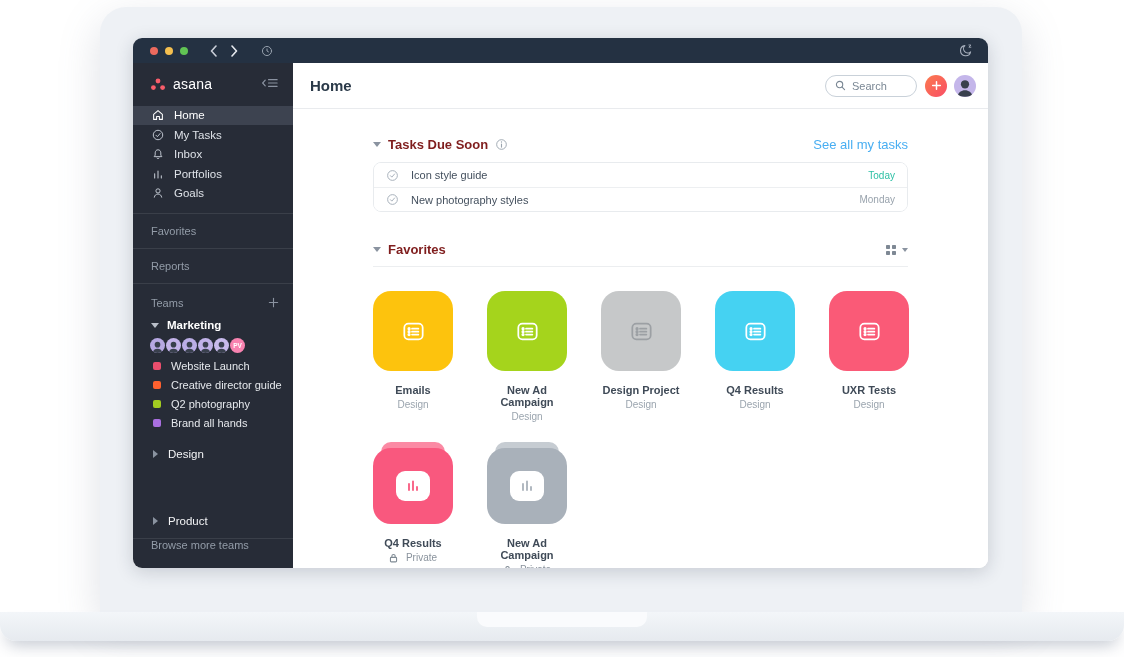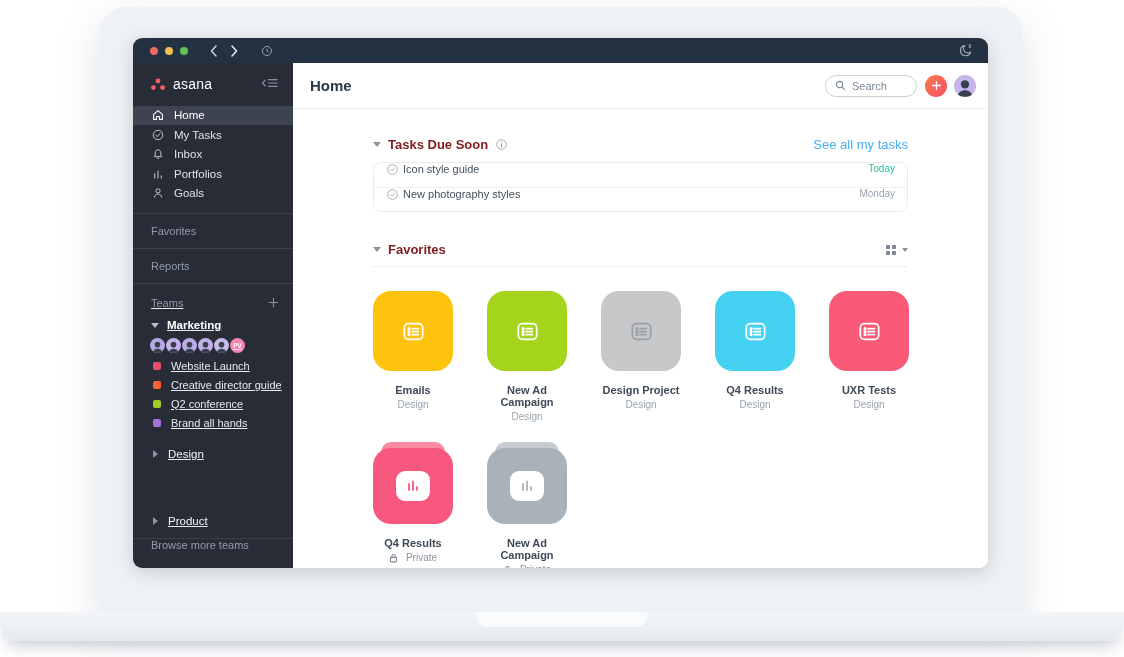--- a/index.html
+++ b/index.html
@@ -34,21 +34,21 @@
   .sidebar { width:160px; flex:none; background:#272C37; color:#E9EBEF; display:flex; flex-direction:column; font-size:11.5px; }
   .logo-row { height:46px; display:flex; align-items:center; padding:0 14px 0 17px; }
   .logo-dots { margin-right:7px; display:flex; }
   .logo-text { color:#fff; font-size:14px; letter-spacing:0.2px; }
   .logo-spacer { flex:1; }
   .nav-item { height:21px; display:flex; align-items:center; padding-left:18px; gap:9px; color:#DDE1E7; cursor:default; }
   .nav-item.active { background:#3D4350; color:#fff; }
   .nav-item .ni { width:14px; height:14px; color:#C3C9D2; display:flex; }
   .nav-item.active .ni { color:#fff; }
   .sb-section { border-top:1px solid rgba(255,255,255,0.09); height:38px; display:flex; align-items:center; padding-left:18px; color:#939CA8; font-size:11px; }
-  .teams-sec { border-top:1px solid rgba(255,255,255,0.09); padding-top:8px;text-decoration:underline; }
+  .teams-sec { border-top:1px solid rgba(255,255,255,0.09); padding-top:8px; }
   .teams-head { height:22px; display:flex; align-items:center; padding:0 14px 0 18px; color:#939CA8; font-size:11px; }
   .teams-head .sp { flex:1; }
   .team-row { height:22px; display:flex; align-items:center; padding-left:18px; gap:8px; color:#fff; font-weight:bold; font-size:11.5px; }
   .caret-down { width:0; height:0; border-left:4px solid transparent; border-right:4px solid transparent; border-top:5px solid #B9BFC9; }
   .caret-right { width:0; height:0; border-top:4px solid transparent; border-bottom:4px solid transparent; border-left:5px solid #8A93A0; }
   .avatars-row { display:flex; padding:2px 0 3px 17px; }
   .avatar-s { width:15px; height:15px; border-radius:50%; overflow:hidden; margin-right:1px; position:relative; flex:none; }
   .avatar-s svg { position:absolute; bottom:-1px; left:0; }
   .avatar-pv { display:flex; align-items:center; justify-content:center; color:#fff; font-size:6.5px; font-weight:bold; }
   .proj-row { height:19px; display:flex; align-items:center; padding-left:20px; gap:10px; color:#E5E8EC; font-size:11px; }
@@ -71,21 +71,21 @@
 
   .content { flex:1; padding:0 80px; overflow:hidden; }
 
   .sec-head { display:flex; align-items:center; gap:7px; margin-top:28px; }
   .sec-head .caret { width:0; height:0; border-left:4px solid transparent; border-right:4px solid transparent; border-top:5px solid #8A93A0; }
   .sec-title { font-size:13px; font-weight:bold; color:#7f1d1d; }
   .sec-spacer { flex:1; }
   .link { font-size:13px; cursor:pointer; }
 
   .tasks-card { margin-top:10px; border:1px solid #E8EBEE; border-radius:8px; overflow:hidden; }
-  .task-row { height:24px; display:flex; align-items:flex-start; padding:0 12px; gap:4px; background:#fff; }
+  .task-row { height:24px; display:flex; align-items:center; padding:0 12px; gap:12px; background:#fff; }
   .task-row + .task-row { border-top:1px solid #EDEFF1; }
   .task-name { font-size:11px; color:#44505E; }
   .task-due { margin-left:auto; font-size:10px; }
 
   .fav-head { margin-top:30px; }
   .fav-divider { border-bottom:1px solid #ECEEF0; margin-top:9px; }
   .view-ctl { display:flex; align-items:center; gap:5px; cursor:pointer; }
   .chev-dn { width:0; height:0; border-left:3.5px solid transparent; border-right:3.5px solid transparent; border-top:4.5px solid #8A93A0; }
 
   .tiles-row { display:flex; gap:34px; margin-top:24px; }
@@ -274,21 +274,21 @@
           <div class="proj-row">
             <span class="proj-dot" style="background-color: rgb(234, 78, 109);"></span>
             <span>Website Launch</span>
           </div>
           <div class="proj-row">
             <span class="proj-dot" style="background-color: rgb(253, 97, 47);"></span>
             <span>Creative director guide</span>
           </div>
           <div class="proj-row">
             <span class="proj-dot" style="background-color: rgb(162, 204, 33);"></span>
-            <span>Q2 conference</span>
+            <span>Q2 photography</span>
           </div>
           <div class="proj-row">
             <span class="proj-dot" style="background-color: rgb(169, 111, 224);"></span>
             <span>Brand all hands</span>
           </div>
 
           <div class="team-collapsed" style="margin-top:12px">
             <span class="caret-right"></span>
             <span>Design</span>
           </div>

